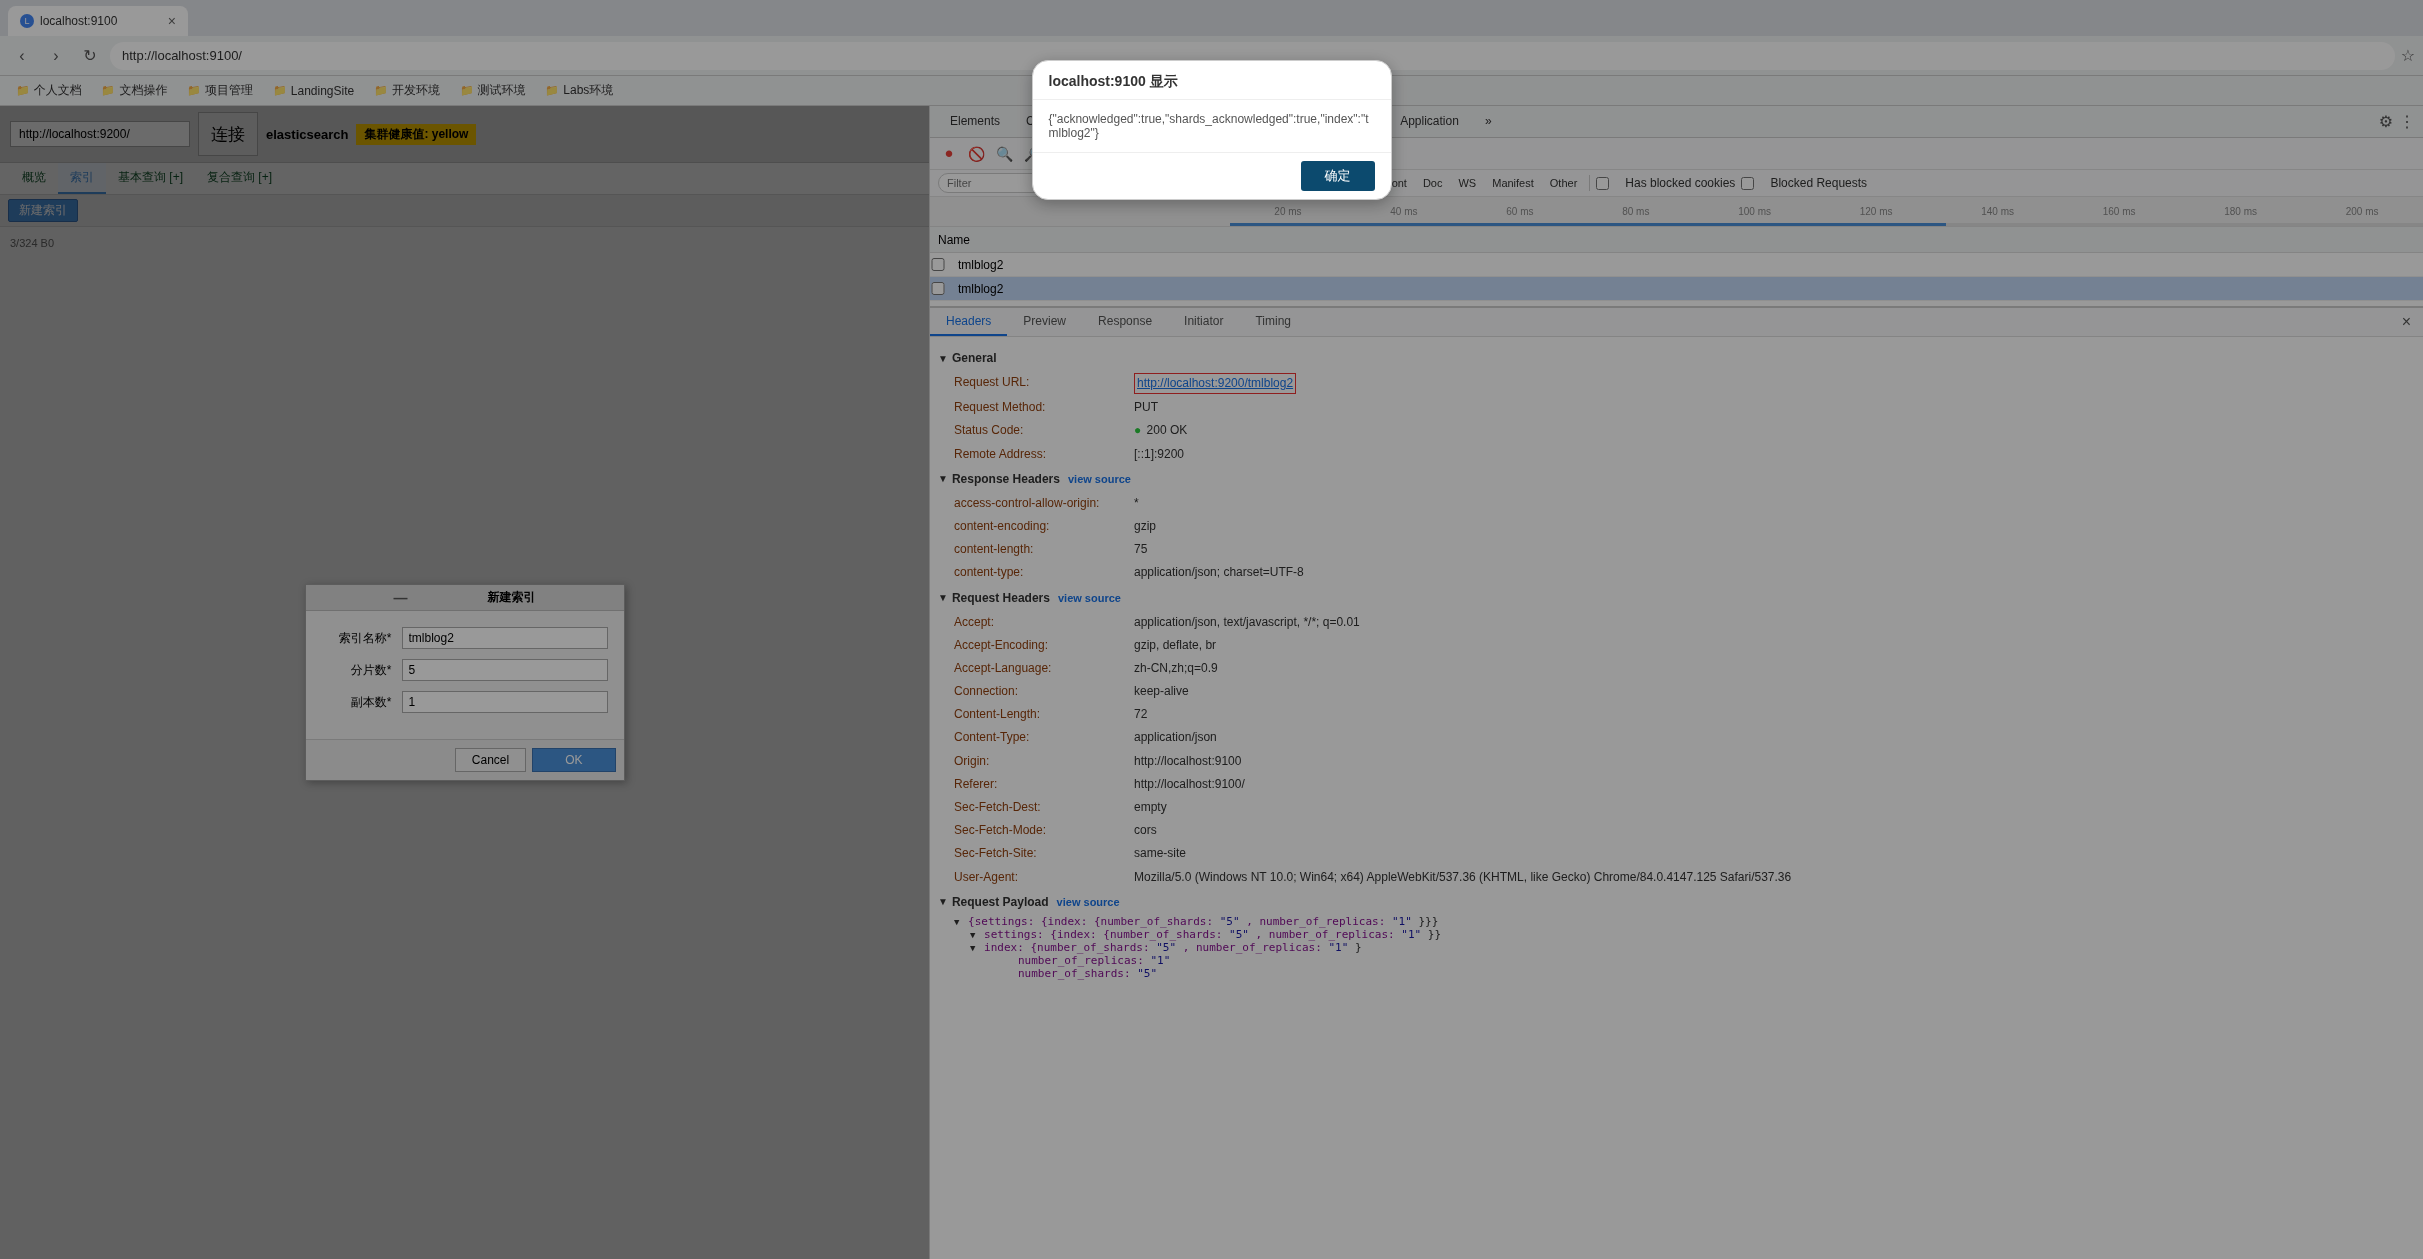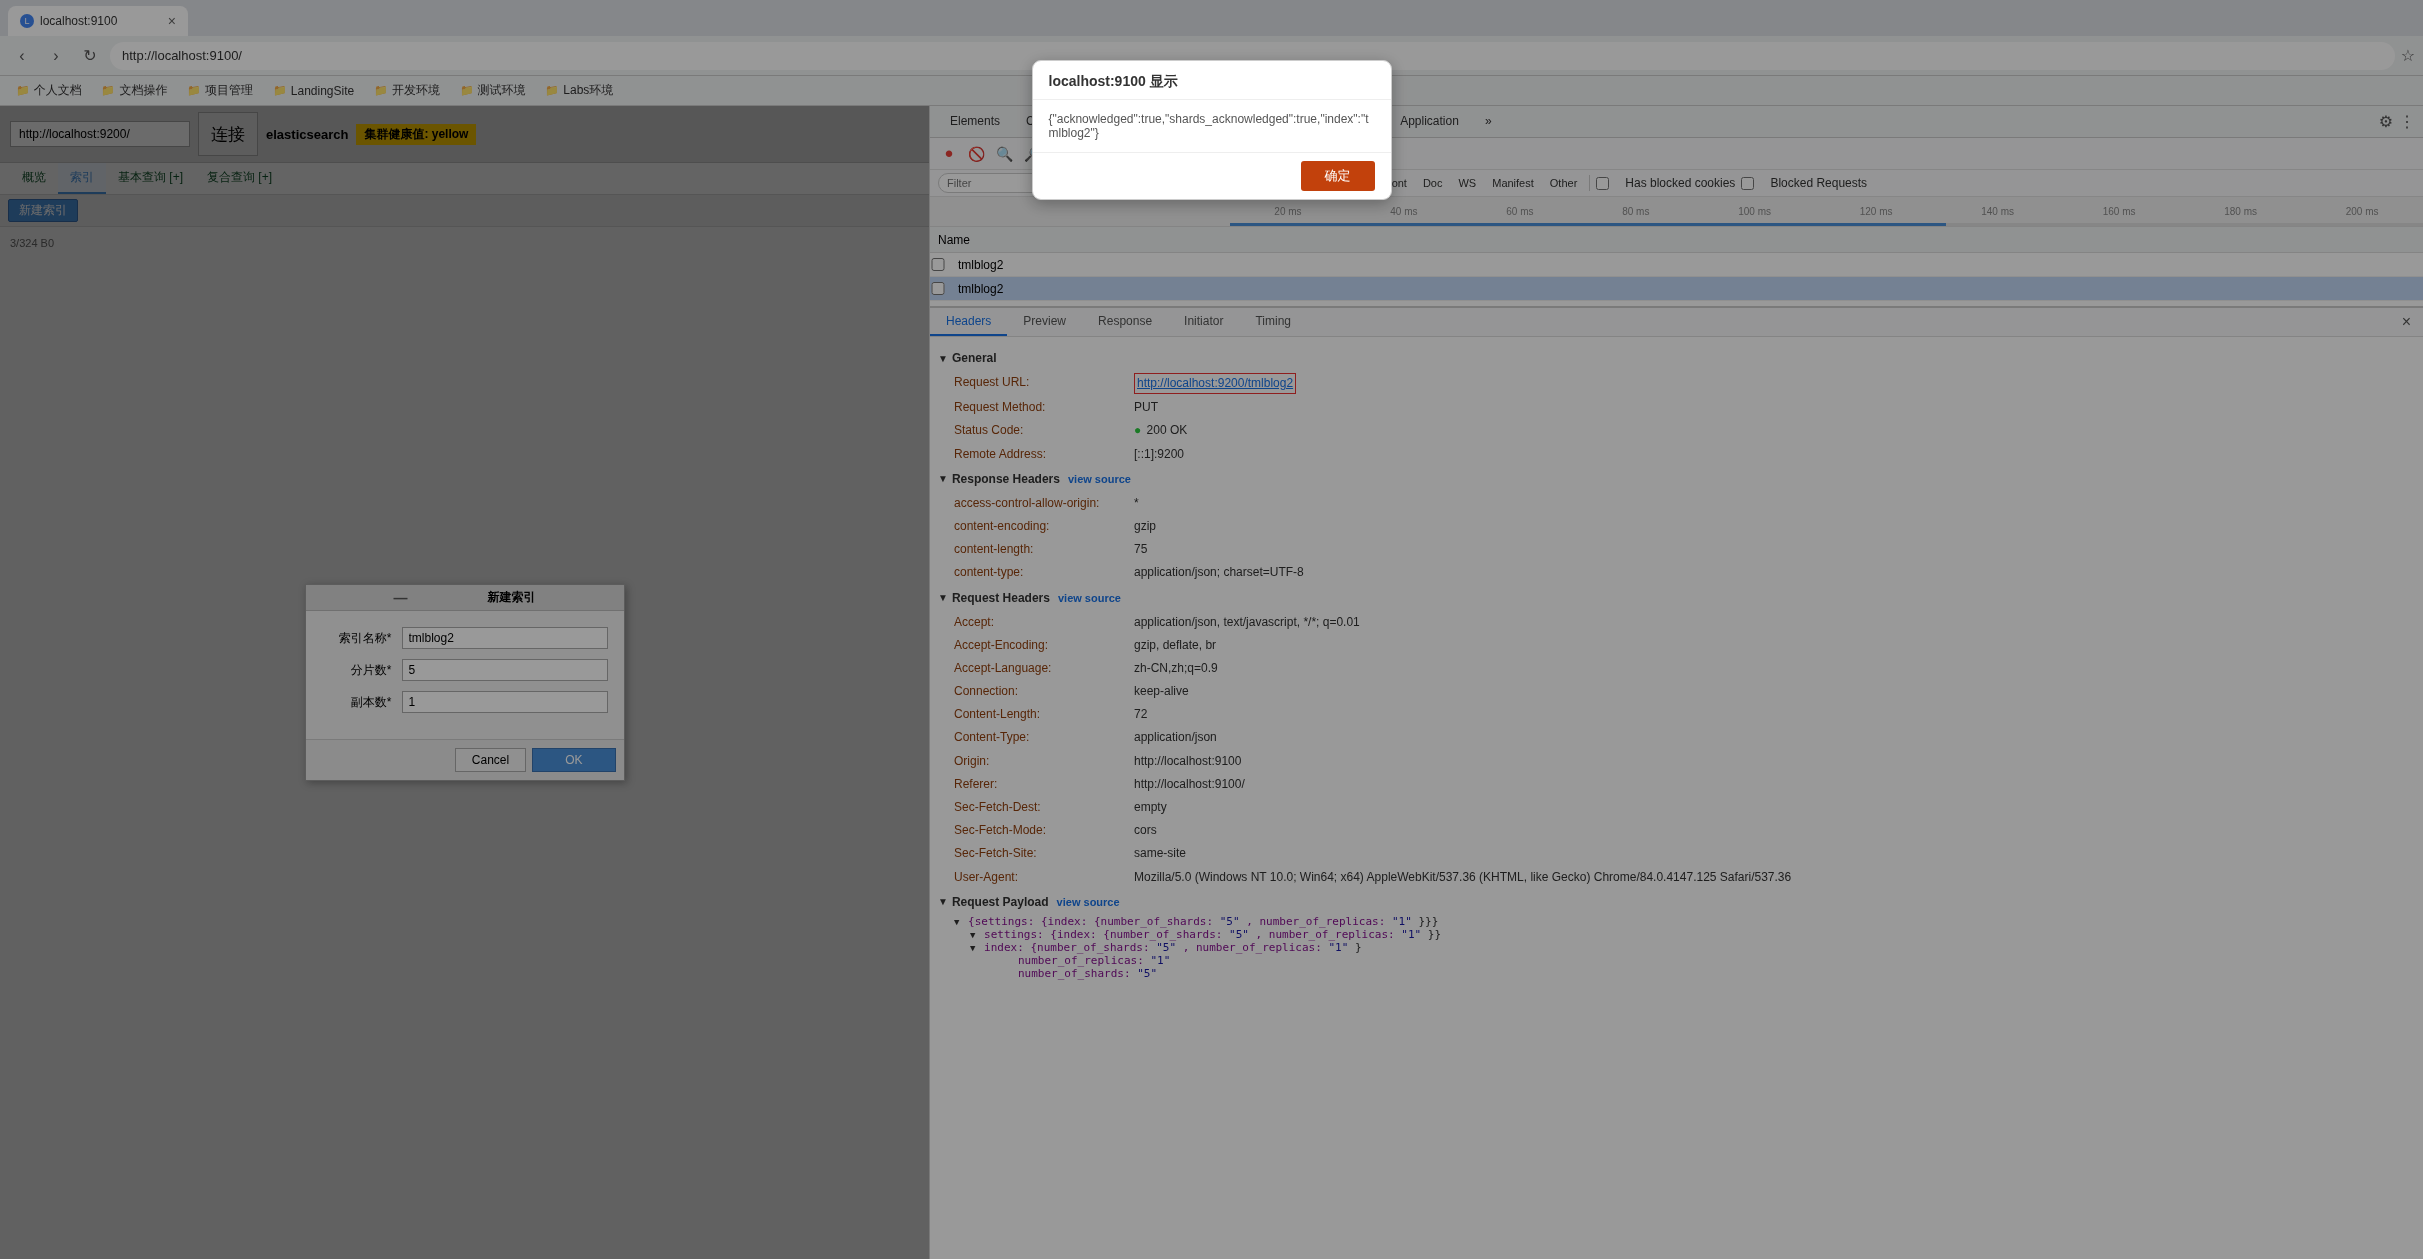--- a/index.html
+++ b/index.html
@@ -55,25 +55,25 @@
     .dialog-body { padding: 16px; }
     .form-row { display: flex; align-items: center; margin-bottom: 10px; }
     .form-label { width: 70px; text-align: right; margin-right: 10px; font-size: 12px; }
     .form-input { flex: 1; height: 22px; border: 1px solid #aaa; padding: 2px 6px; font-size: 12px; background: white; }
     .dialog-buttons { display: flex; justify-content: flex-end; gap: 6px; padding: 8px; background: #e8e8e8; border-top: 1px solid #ccc; }
     .btn-cancel { padding: 4px 16px; background: #f0f0f0; border: 1px solid #aaa; cursor: pointer; font-size: 12px; }
     .btn-ok { padding: 4px 32px; background: #4a90d9; color: white; border: 1px solid #3a70b0; cursor: pointer; font-size: 12px; }
 
     
     .alert-overlay { position: fixed; top: 0; left: 0; right: 0; bottom: 0; background: rgba(0,0,0,0.4); display: flex; align-items: flex-start; justify-content: center; padding-top: 60px; z-index: 100; }
-    .alert-dialog { background: white; border: 1px solid #ccc; box-shadow: 0 4px 16px rgba(0,0,0,0.3); width: 360px; border-radius: 9px; }
+    .alert-dialog { background: white; border: 1px solid #ccc; box-shadow: 0 4px 16px rgba(0,0,0,0.3); width: 360px; border-radius: 16px; }
     .alert-header { padding: 12px 16px 8px; font-size: 14px; font-weight: bold; color: #333; border-bottom: 1px solid #eee; }
     .alert-body { padding: 12px 16px; font-size: 12px; color: #555; word-break: break-all; }
     .alert-footer { padding: 8px 16px; display: flex; justify-content: flex-end; border-top: 1px solid #eee; }
-    .alert-ok-btn { padding: 6px 24px; background: #c2410c; color: white; border: none; cursor: pointer; border-radius: 3px; font-size: 13px; }
+    .alert-ok-btn { padding: 6px 24px; background: #0c4a6e; color: white; border: none; cursor: pointer; border-radius: 3px; font-size: 13px; }
 
     
     .devtools-panel { flex: 1; background: #fff; display: flex; flex-direction: column; overflow: hidden; }
     .devtools-toolbar { background: #f1f3f4; border-bottom: 1px solid #ccc; display: flex; align-items: center; padding: 0 8px; height: 32px; gap: 2px; }
     .devtools-tab { padding: 4px 12px; font-size: 12px; cursor: pointer; color: #333; border-bottom: 2px solid transparent; height: 32px; display: flex; align-items: center; }
     .devtools-tab.active { border-bottom: 2px solid #1a73e8; color: #1a73e8; }
     .devtools-separator { width: 1px; background: #ccc; height: 20px; margin: 0 4px; }
     .devtools-gear { margin-left: auto; color: #555; cursor: pointer; font-size: 16px; }
 
     

